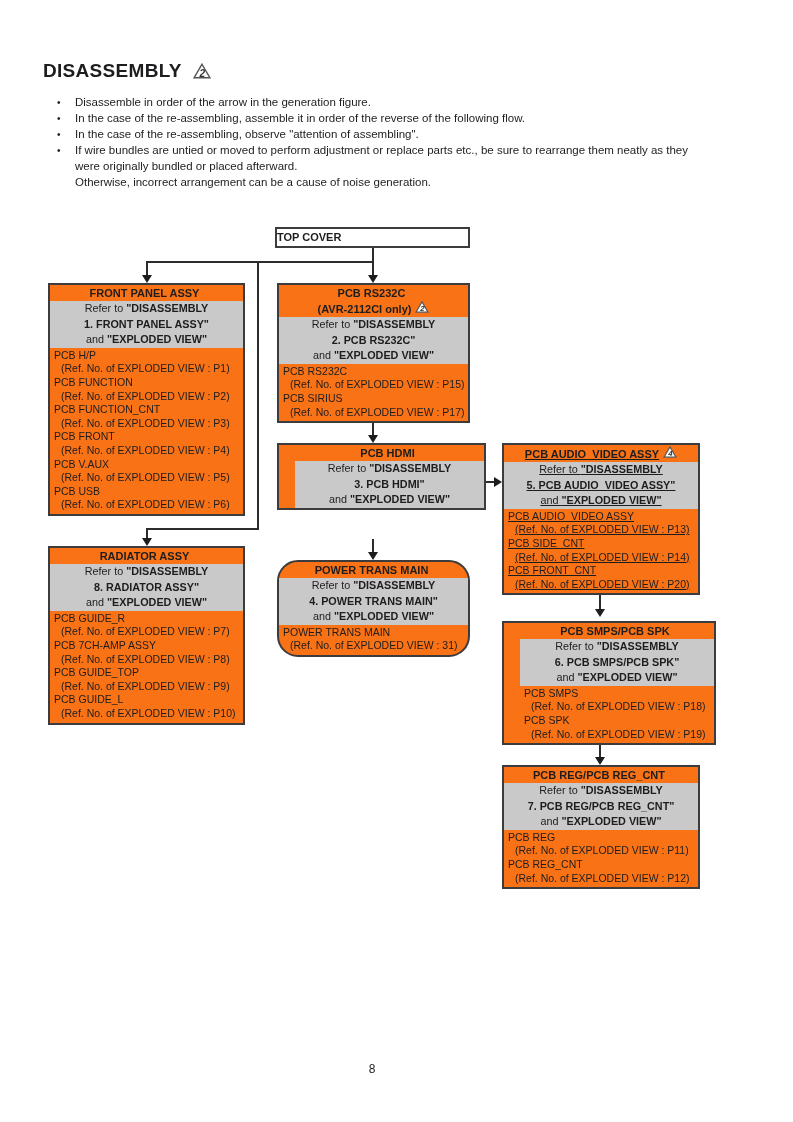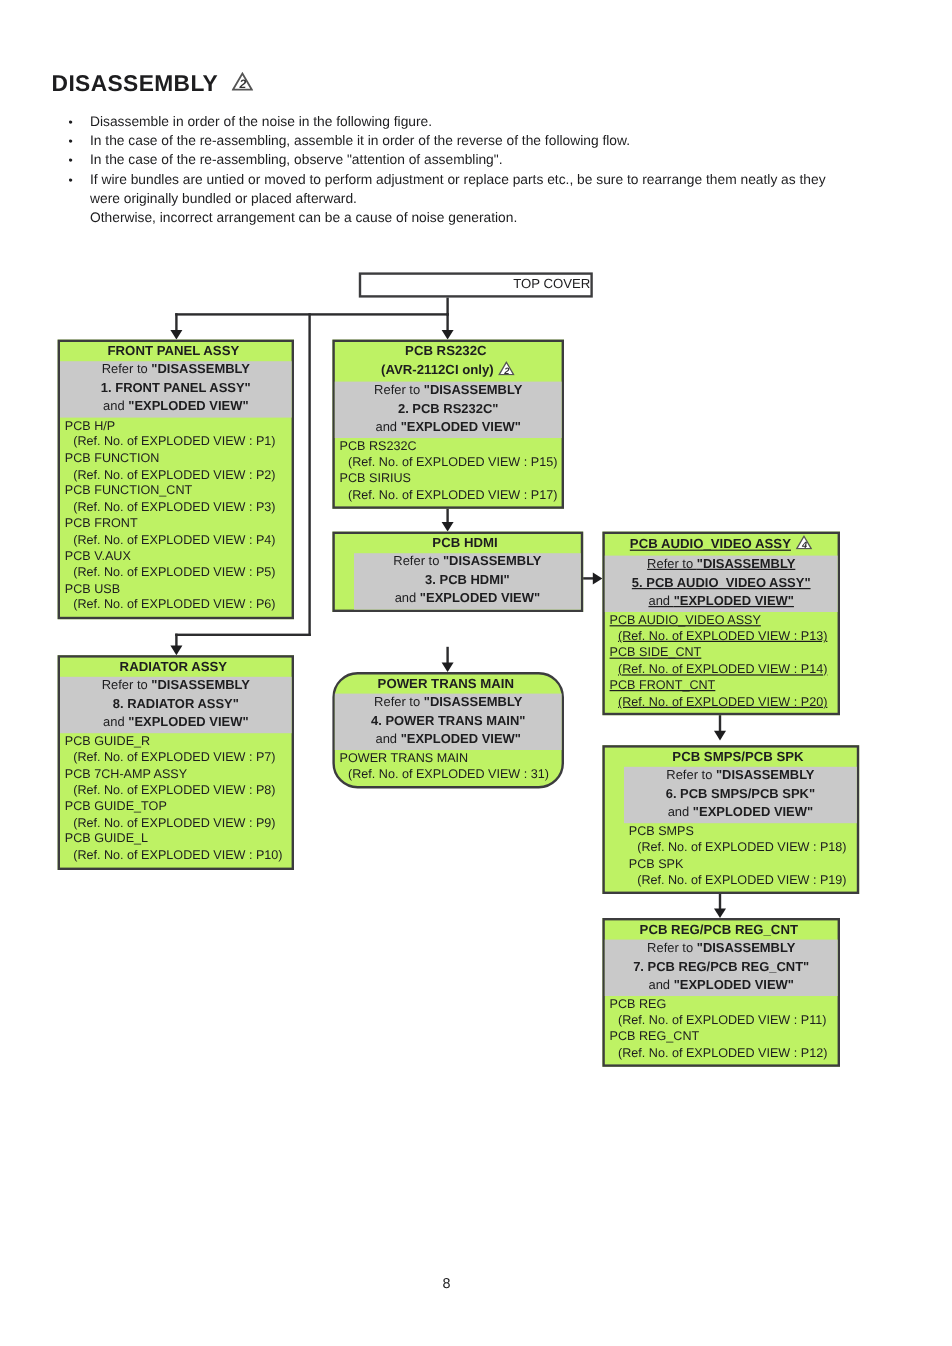--- a/index.html
+++ b/index.html
@@ -3,41 +3,41 @@
 <meta charset="utf-8">
 <style>
   html,body { margin:0; padding:0; }
   body {
     width:793px; height:1122px; position:relative; background:#ffffff;
     font-family:"Liberation Sans", sans-serif; color:#1d1d1f;
     overflow:hidden;
   }
   .heading {
     position:absolute; left:43px; top:60px; font-size:19px; font-weight:bold;
-    letter-spacing:0.3px; display:flex; align-items:flex-start; gap:11px;
+    letter-spacing:0.3px; display:flex; align-items:center; gap:11px;
   }
   .heading svg { width:18px; height:16px; }
   .instructions {
     position:absolute; left:57px; top:95px; width:658px;
     font-size:11.5px; line-height:15.9px;
   }
   .bullet-row { display:flex; }
   .bullet-mark { flex:0 0 18px; font-size:10px; }
   .bullet-text { flex:1; }
 
   .flowchart { position:absolute; inset:0; }
 
   .top-cover {
     position:absolute; left:275px; top:227px; width:191px;
-    border:2px solid #3c3c3e; text-align:right; font-weight:normal;
-    font-size:11px; line-height:17px; background:#fff;margin-left:24px;
+    border:2px solid #3c3c3e; text-align:left; font-weight:bold;
+    font-size:11px; line-height:17px; background:#fff;
   }
 
   .flow-box {
-    position:absolute; background:#bef264; border:2px solid #3c3c3e;
+    position:absolute; background:#f97316; border:2px solid #3c3c3e;
     font-size:10.5px; line-height:13.6px;
   }
   .box-title, .box-subtitle {
     font-weight:bold; font-size:11px; line-height:15px;
     display:flex; justify-content:center; align-items:center; gap:4px;
   }
   .box-title { padding-top:1px; }
   .box-refer {
     background:#c9c9c9; text-align:center; font-size:10.8px;
     line-height:15.6px; padding:0 2px;
@@ -100,21 +100,21 @@
   <span>DISASSEMBLY</span>
   <svg viewBox="0 0 16 14">
     <path d="M8 1 L15 13 L1 13 Z" fill="#ffffff" stroke="#555" stroke-width="1.3"></path>
     <text x="8.5" y="12" font-size="9" text-anchor="middle" fill="#333" font-style="italic">2</text>
   </svg>
 </div>
 
 <div class="instructions">
     <div class="bullet-row">
       <span class="bullet-mark">•</span>
-      <span class="bullet-text">Disassemble in order of the noise in the following figure.</span>
+      <span class="bullet-text">Disassemble in order of the arrow in the generation figure.</span>
     </div>
     <div class="bullet-row">
       <span class="bullet-mark">•</span>
       <span class="bullet-text">In the case of the re-assembling, assemble it in order of the reverse of the following flow.</span>
     </div>
     <div class="bullet-row">
       <span class="bullet-mark">•</span>
       <span class="bullet-text">In the case of the re-assembling, observe "attention of assembling".</span>
     </div>
     <div class="bullet-row">

